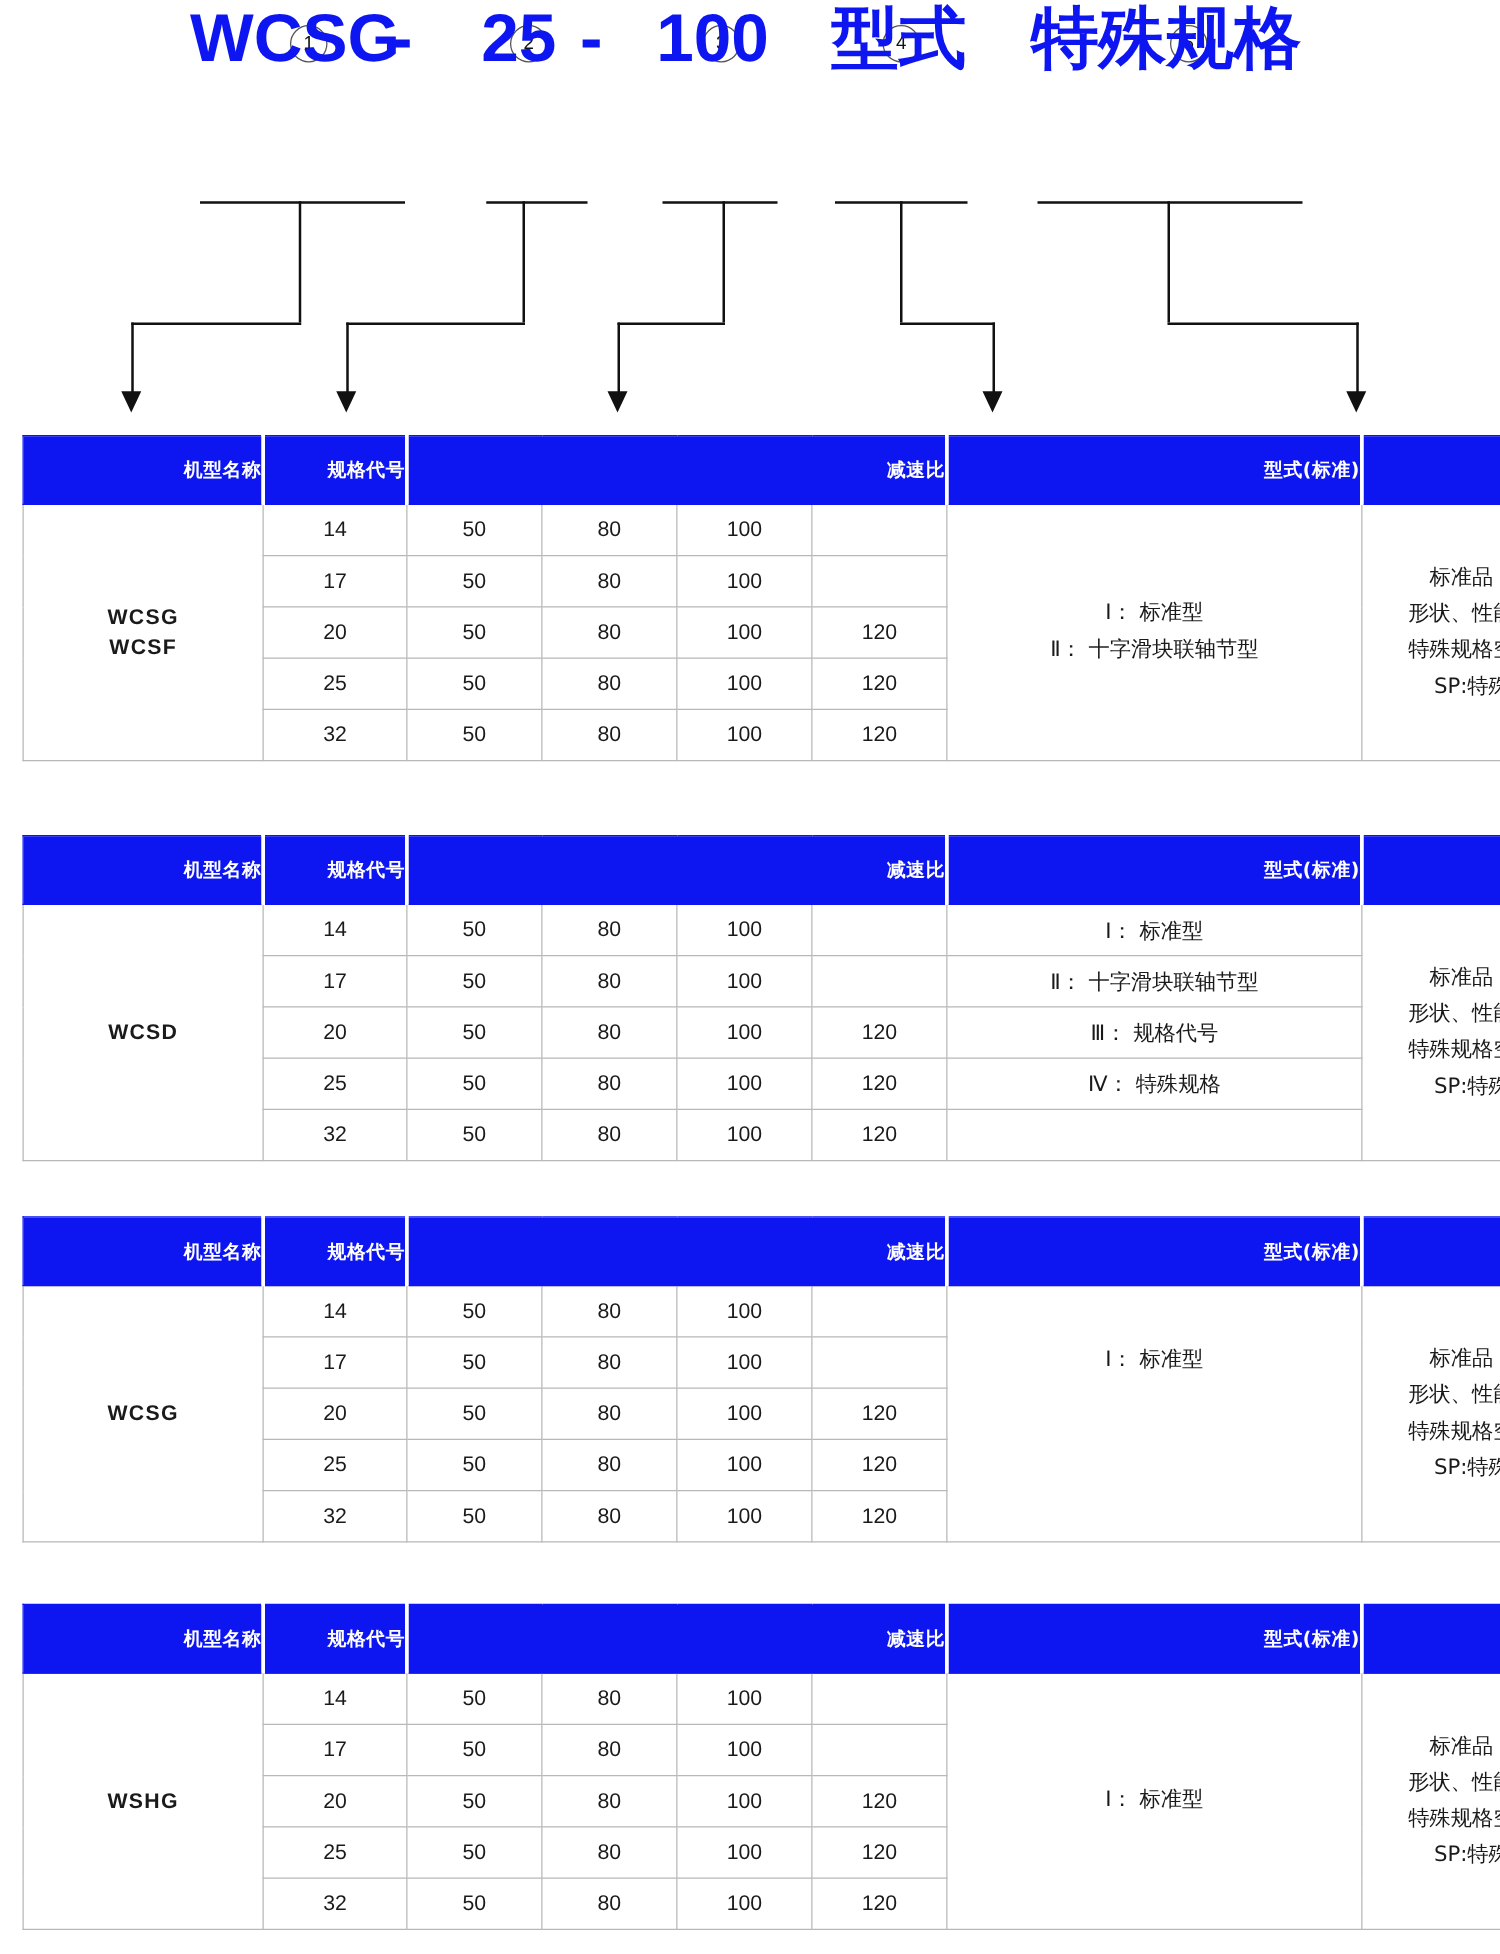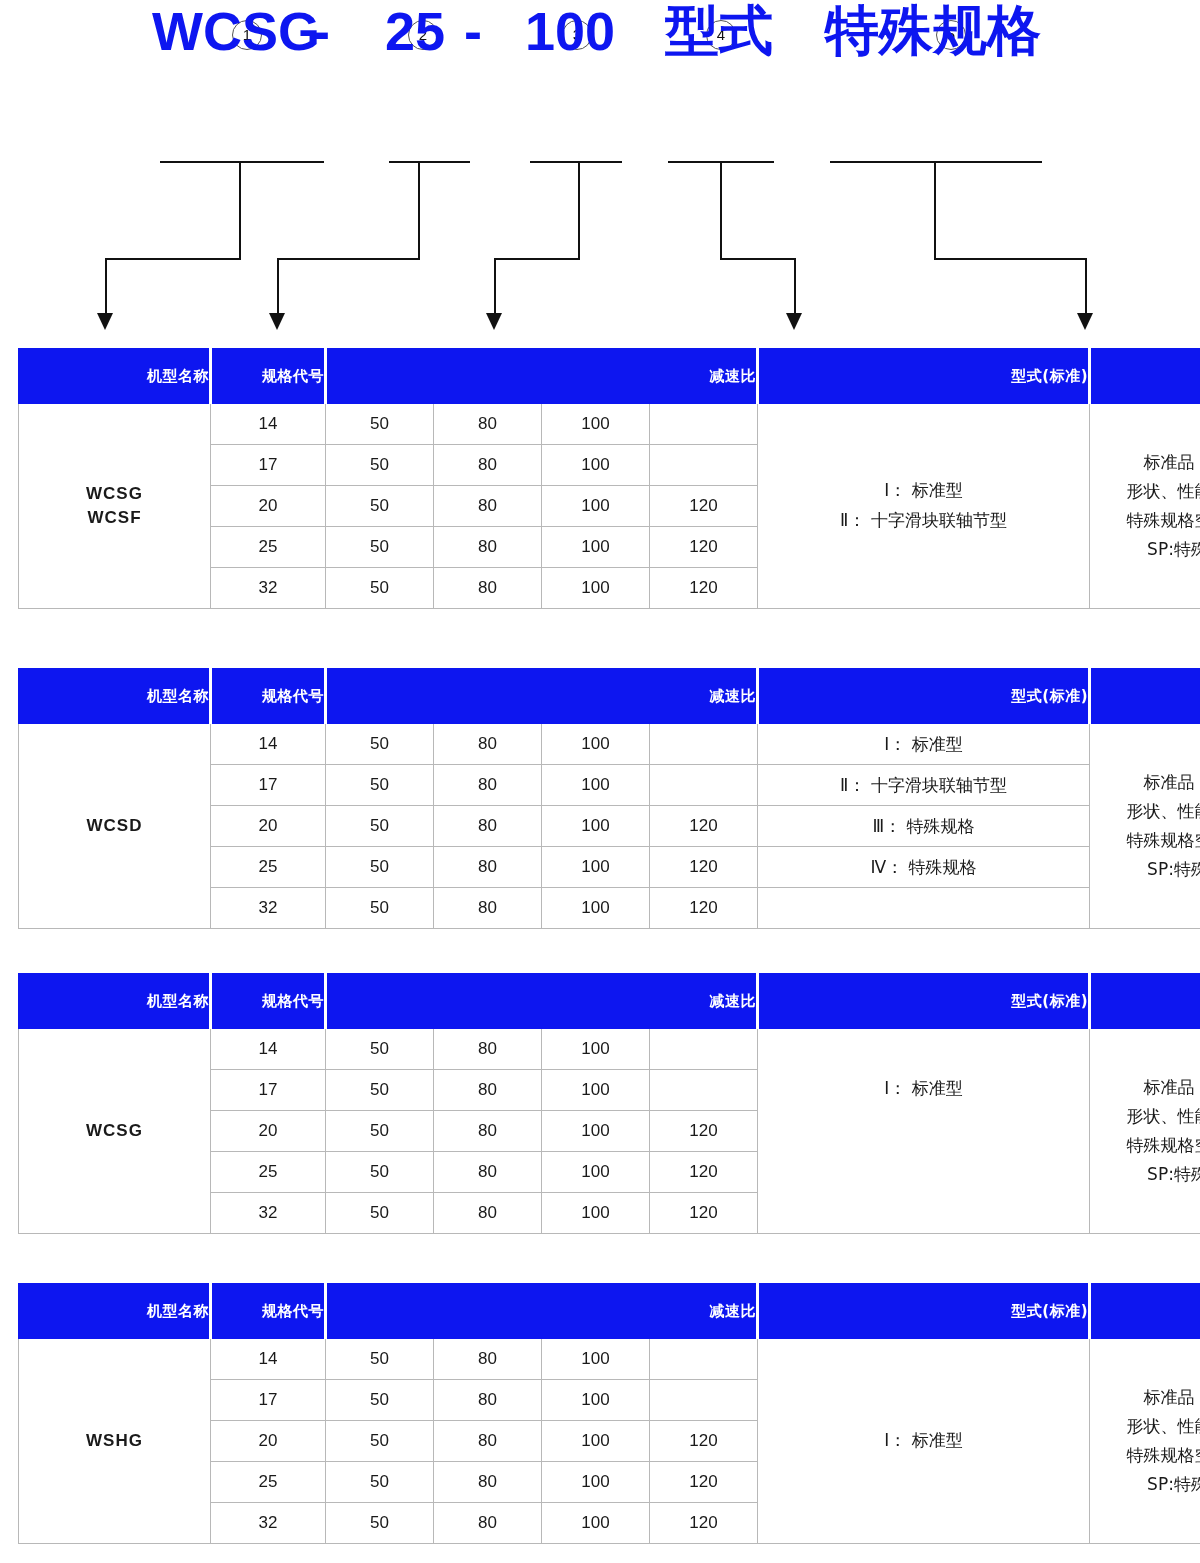--- a/index.html
+++ b/index.html
@@ -305,21 +305,21 @@
           <td>100</td>
           <td class="blank"></td>
           <td class="type-sub">Ⅱ： 十字滑块联轴节型</td>
         </tr>
         <tr>
           <td>20</td>
           <td>50</td>
           <td>80</td>
           <td>100</td>
           <td>120</td>
-          <td class="type-sub">Ⅲ： 特殊规格</td>
+          <td class="type-sub">Ⅲ： 规格代号</td>
         </tr>
         <tr>
           <td>25</td>
           <td>50</td>
           <td>80</td>
           <td>100</td>
           <td>120</td>
           <td class="type-sub">Ⅳ： 特殊规格</td>
         </tr>
         <tr>

